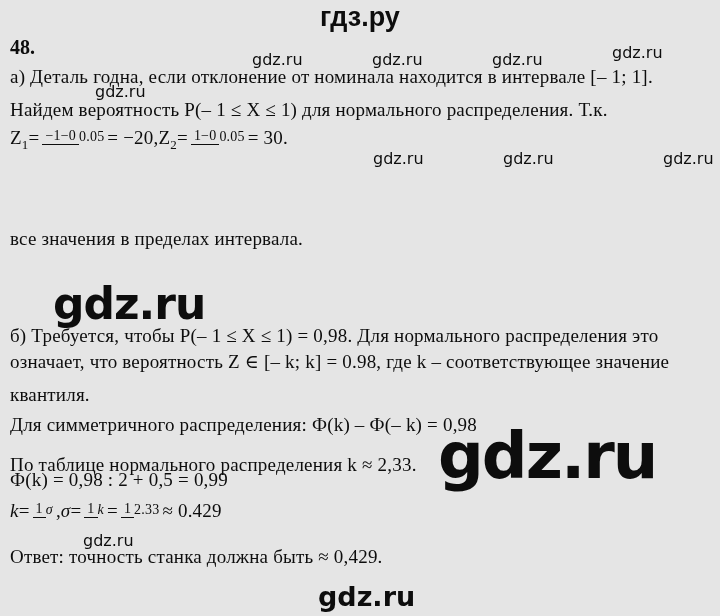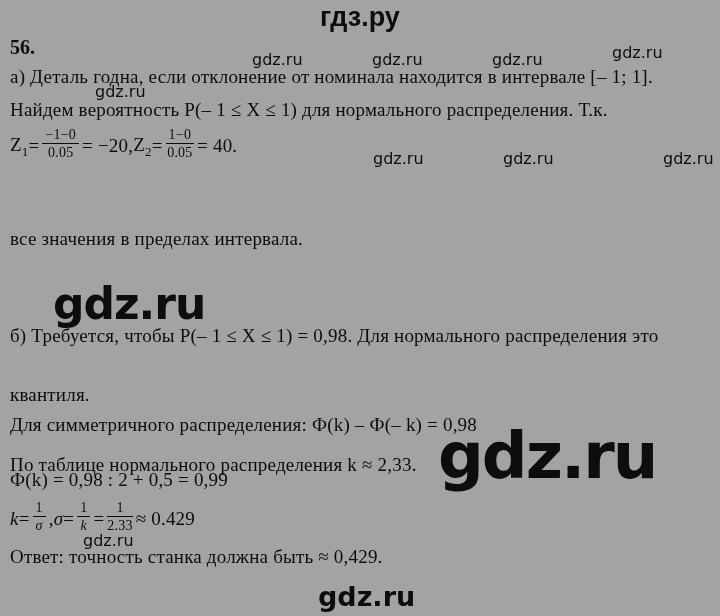--- a/index.html
+++ b/index.html
@@ -1,19 +1,19 @@
 <!DOCTYPE html>
 <html><head>
 <meta charset="utf-8">
 <style>
   html,body{margin:0;padding:0;background:#fff;}
   #page{
     position:relative;
     width:720px;height:616px;
-    background:#a3a3a3;
+    background:#e5e5e5;
     color:#0d0d0d;
     font-family:"Liberation Serif","DejaVu Serif",serif;
     overflow:hidden;
   }
   .line{
     position:absolute;
     left:10px;
     white-space:nowrap;
     font-size:19px;
     line-height:22px;
@@ -41,41 +41,40 @@
     white-space:nowrap;
     z-index:3;
     text-align:right;
   }
   .wm-s{font-size:16px;line-height:16px;}
   .wm-xl1{font-size:44px;line-height:42px;font-weight:bold;letter-spacing:-1px;}
   .wm-xl2{font-size:64px;line-height:60px;font-weight:bold;letter-spacing:-2px;}
   .wm-m{font-size:27px;line-height:27px;font-weight:bold;}
   .frac{
     display:inline-flex;
-    flex-direction:column;
     vertical-align:middle;
     text-align:center;
     font-size:14px;
     line-height:15px;
     margin:0 3px 4px 3px;
   }
   .frac .num{border-bottom:1.5px solid #0d0d0d;padding:0 3px 1px 3px;}
   .frac .den{padding-top:1px;}
   .math-line{display:flex;align-items:center;}
   sub{font-size:13px;line-height:10px;}
   .it{font-style:italic;}
 </style>
 </head>
 <body>
 
 <div id="page">
 
   <div class="site-title">гдз.ру</div>
 
-  <div class="problem-number">56.</div>
+  <div class="problem-number">48.</div>
 
   <span class="wm wm-s" style="left:252px;top:52px;">gdz.ru</span>
   <span class="wm wm-s" style="left:372px;top:52px;">gdz.ru</span>
   <span class="wm wm-s" style="left:492px;top:52px;">gdz.ru</span>
   <span class="wm wm-s" style="left:612px;top:45px;">gdz.ru</span>
   <span class="wm wm-s" style="left:95px;top:84px;">gdz.ru</span>
   <span class="wm wm-s" style="left:373px;top:151px;">gdz.ru</span>
   <span class="wm wm-s" style="left:503px;top:151px;">gdz.ru</span>
   <span class="wm wm-s" style="left:663px;top:151px;">gdz.ru</span>
   <span class="wm wm-s" style="left:83px;top:533px;">gdz.ru</span>
@@ -94,26 +93,27 @@
       <span class="num">−1−0</span>
       <span class="den">0.05</span>
     </span>
     <span> = −20, </span>
     <span><span>Z</span><sub>2</sub></span>
     <span> = </span>
     <span class="frac">
       <span class="num">1−0</span>
       <span class="den">0.05</span>
     </span>
-    <span> = 40.</span>
+    <span> = 30.</span>
   </div>
 
   <div class="line" style="top:228px;">все значения в пределах интервала.</div>
 
   <div class="line" style="top:325px;">б) Требуется, чтобы P(– 1 ≤ X ≤ 1) = 0,98. Для нормального распределения это</div>
+  <div class="line" style="top:351px;">означает, что вероятность Z ∈ [– k; k] = 0.98, где k – соответствующее значение</div>
   <div class="line" style="top:384px;">квантиля.</div>
   <div class="line" style="top:414px;">Для симметричного распределения: Ф(k) – Ф(– k) = 0,98</div>
   <div class="line" style="top:441px;margin-top:28px;">Ф(k) = 0,98 : 2 + 0,5 = 0,99</div>
   <div class="line" style="top:454px;">По таблице нормального распределения k ≈ 2,33.</div>
 
   <div class="line math-line" style="top:500px;">
     <span class="it">k</span>
     <span> = </span>
     <span class="frac">
       <span class="num">1</span>

